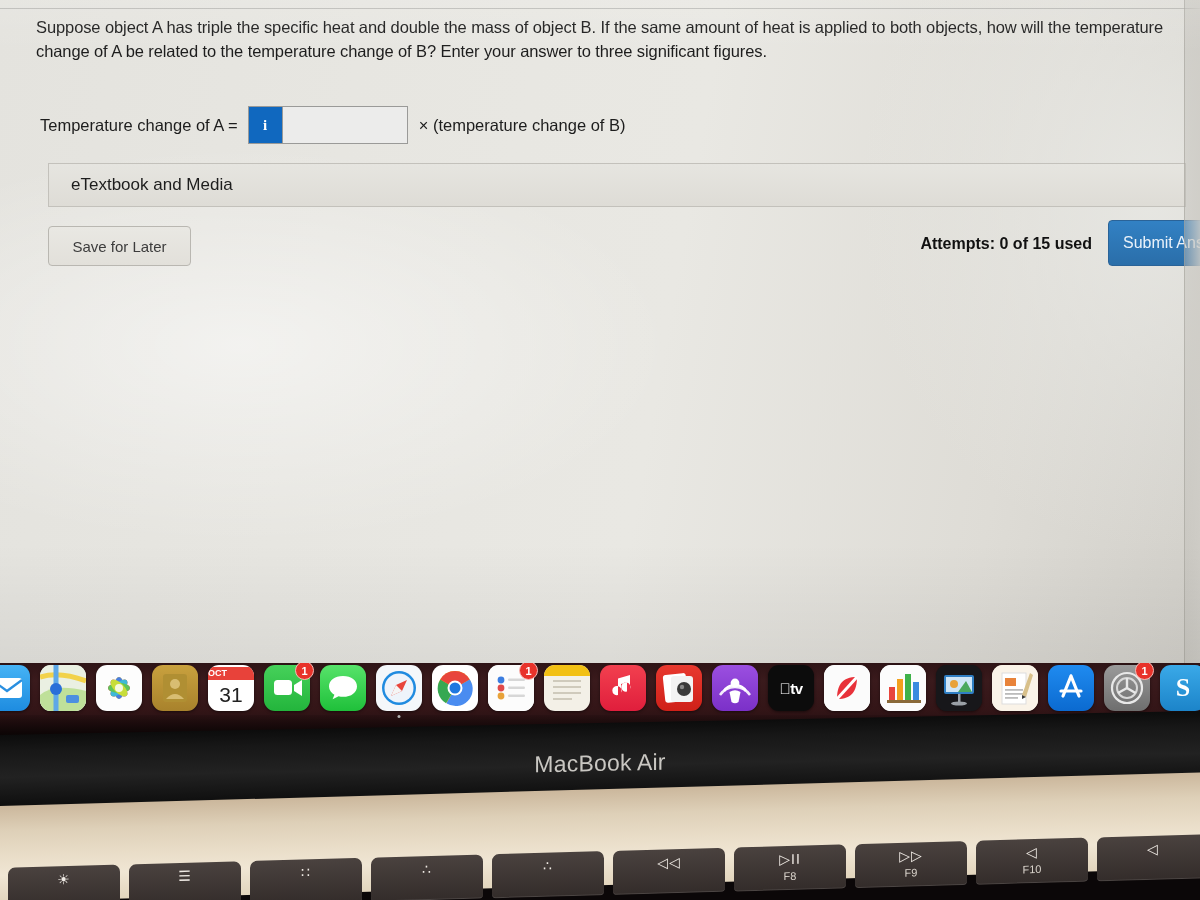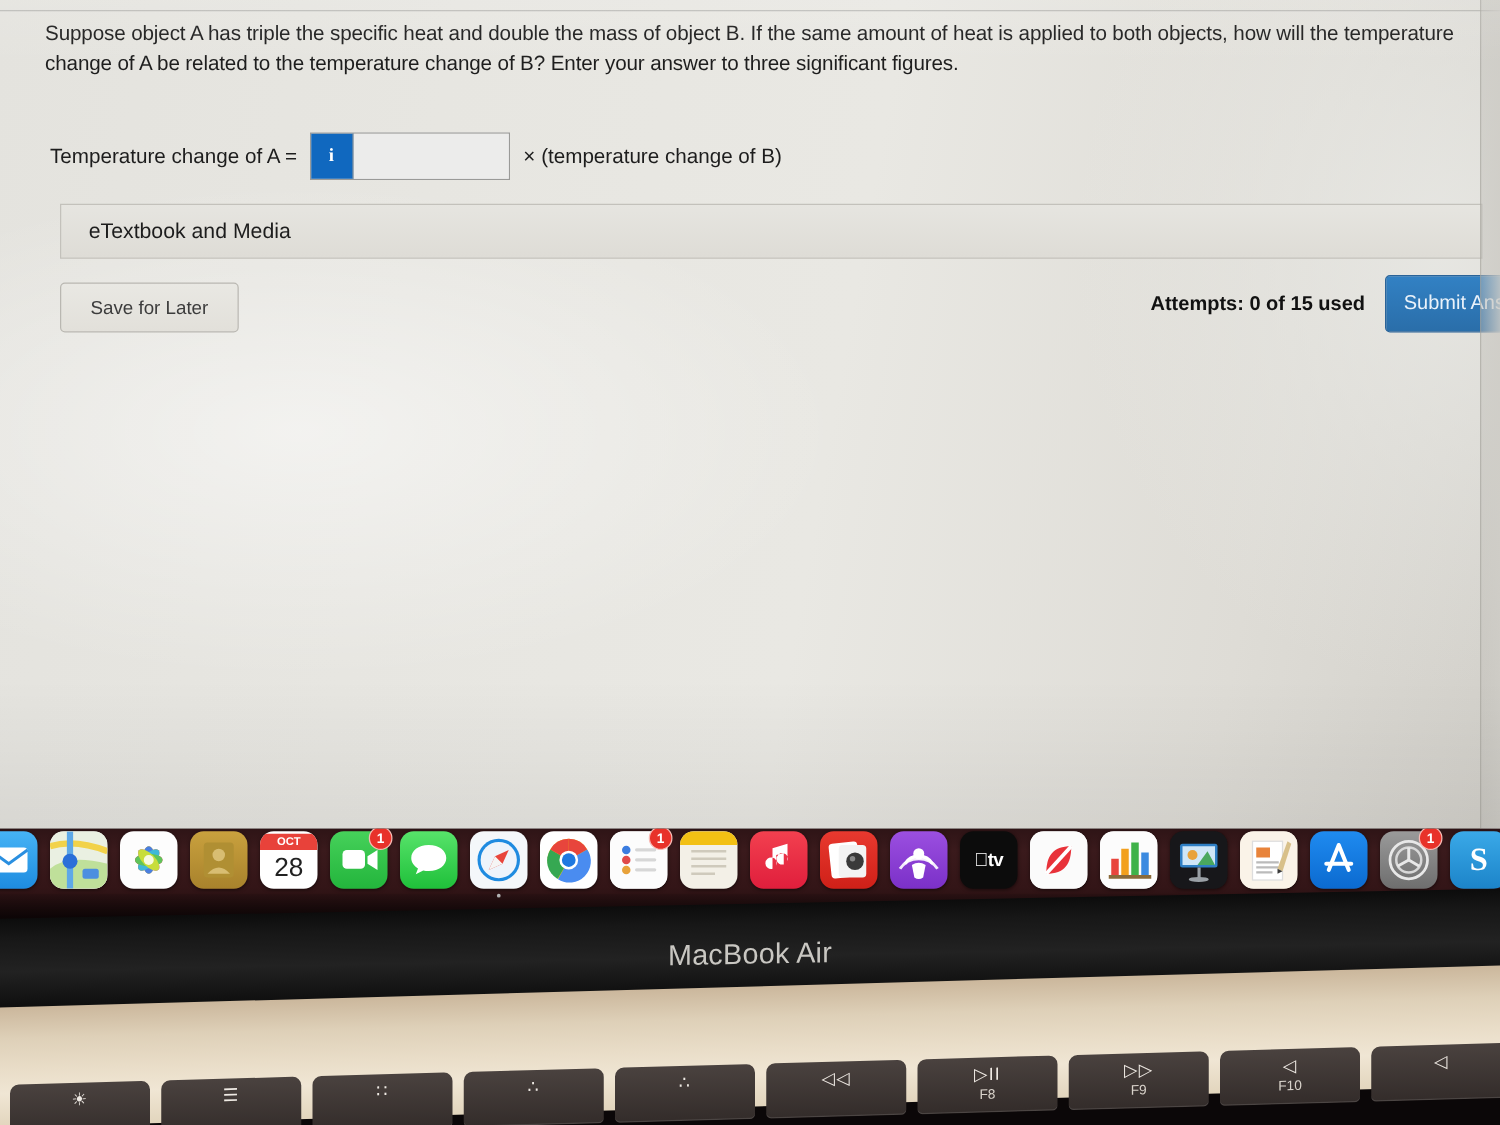--- a/index.html
+++ b/index.html
@@ -127,21 +127,21 @@
   }
   .dock-dot{ position:absolute; left:50%; bottom:-7px; width:3px; height:3px;
     border-radius:50%; background:#cfcfcf; transform:translateX(-50%); }
 
   
   .i-mail{ background: linear-gradient(180deg,#46b3f5,#1e8ce0); }
   .i-maps{ background:#eef0e8; }
   .i-photos{ background:#fdfdfd; }
   .i-contacts{ background: linear-gradient(180deg,#c9a13e,#a8822c); }
   .i-cal{ background:#fff; flex-direction: column; }
-  .i-cal .m{ background:#e8423a; color:#fff; font-size:9px; font-weight:bold; width:100%; text-align:center; line-height:13px;}
+  .i-cal .m{ background:#e8423a; color:#fff; font-size:9px; font-weight:bold; width:100%; line-height:13px;}
   .i-cal .d{ color:#222; font-size:21px; line-height:30px; font-weight:400;}
   .i-face{ background: linear-gradient(180deg,#46d15a,#23b53c); }
   .i-msg{ background: linear-gradient(180deg,#57e36a,#1fc03a); }
   .i-safari{ background:#f4f7fa; }
   .i-chrome{ background:#fff; }
   .i-remind{ background:#fbfbfb; }
   .i-notes{ background:#f3f0e7; flex-direction:column; justify-content:flex-start;}
   .i-notes .top{ width:100%; height:11px; background:#f2c014; }
   .i-music{ background: linear-gradient(180deg,#f2404f,#e01e3c); }
   .i-booth{ background: linear-gradient(180deg,#e8392f,#cf2018); }
@@ -269,21 +269,21 @@
             <svg width="46" height="46" viewBox="0 0 46 46">
               <rect x="11" y="9" width="24" height="28" rx="3" fill="#b08f33"></rect>
               <circle cx="23" cy="19" r="5" fill="#d8bd72"></circle>
               <path d="M14 34 Q23 24 32 34Z" fill="#d8bd72"></path>
             </svg>
           </div>
         </div>
         <div class="dock-item">
           <div class="ic i-cal">
             <div class="m">OCT</div>
-            <div class="d">28</div>
+            <div class="d">31</div>
           </div>
         </div>
         <div class="dock-item">
           <div class="ic i-face">
             <svg width="46" height="46" viewBox="0 0 46 46">
               <rect x="10" y="15" width="18" height="15" rx="3.5" fill="#fff"></rect>
               <path d="M30 20 L38 15 L38 31 L30 26Z" fill="#fff"></path>
             </svg>
           </div>
           <div class="badge">1</div>

